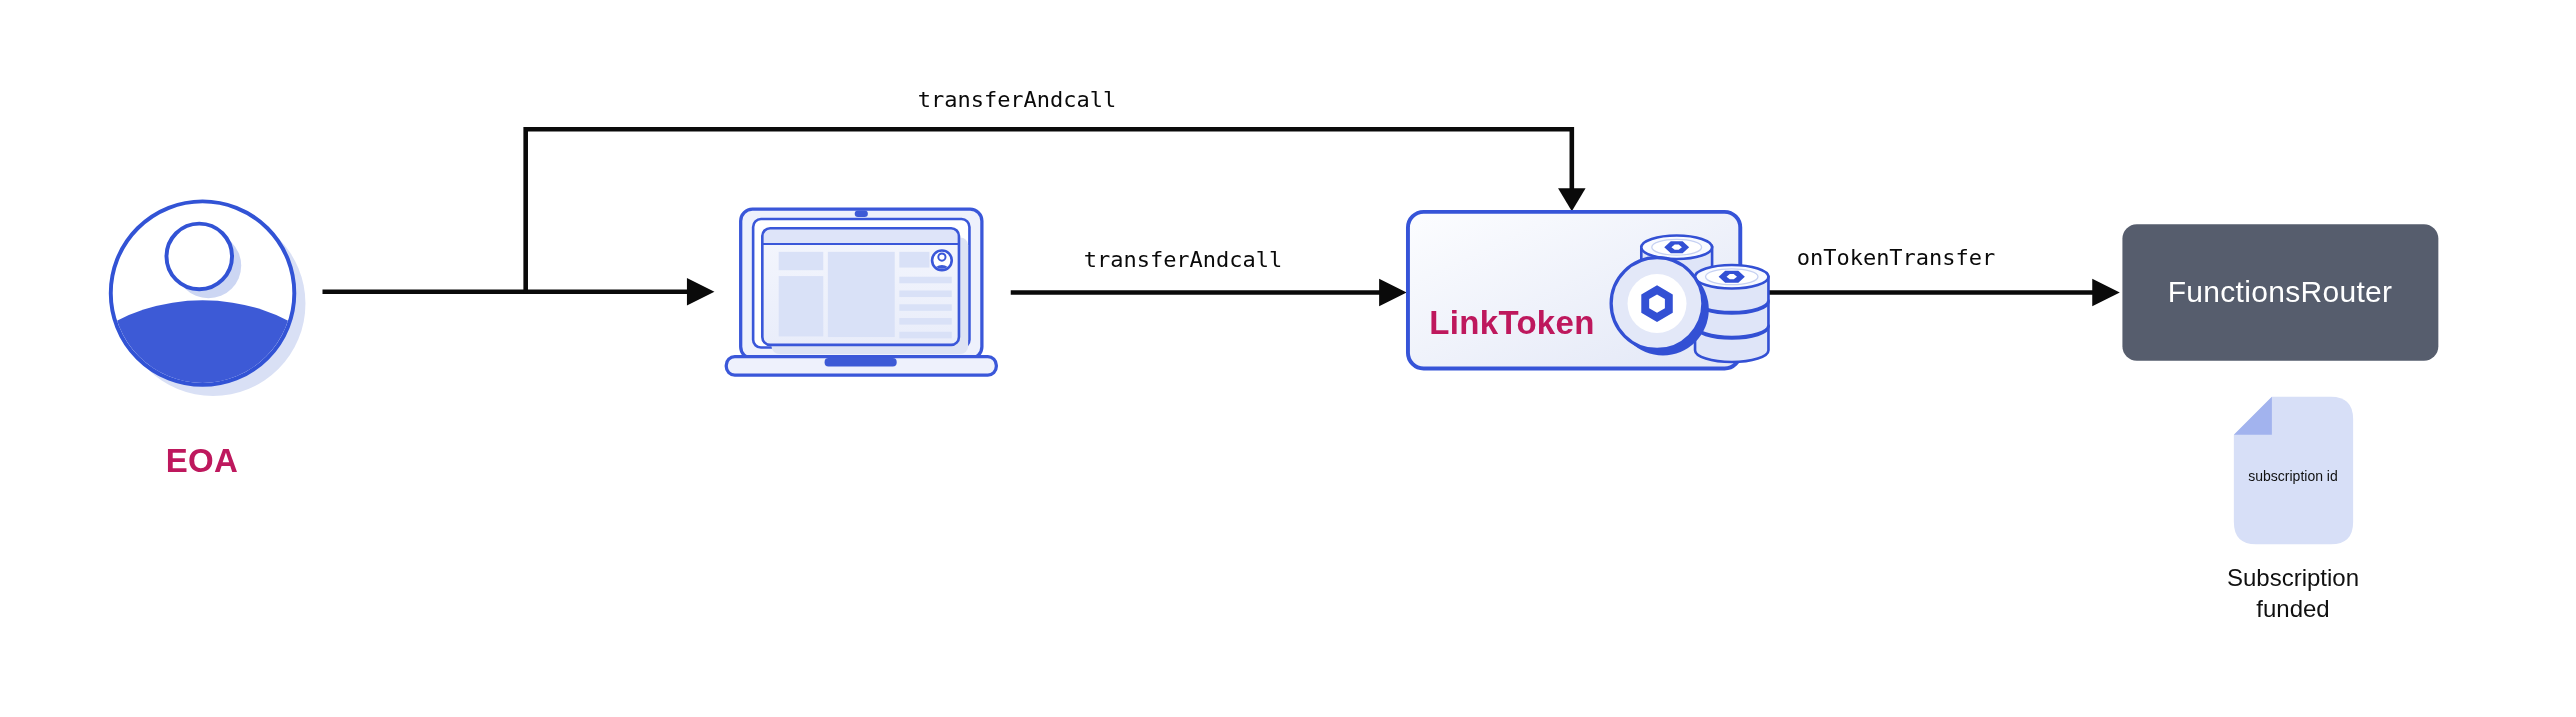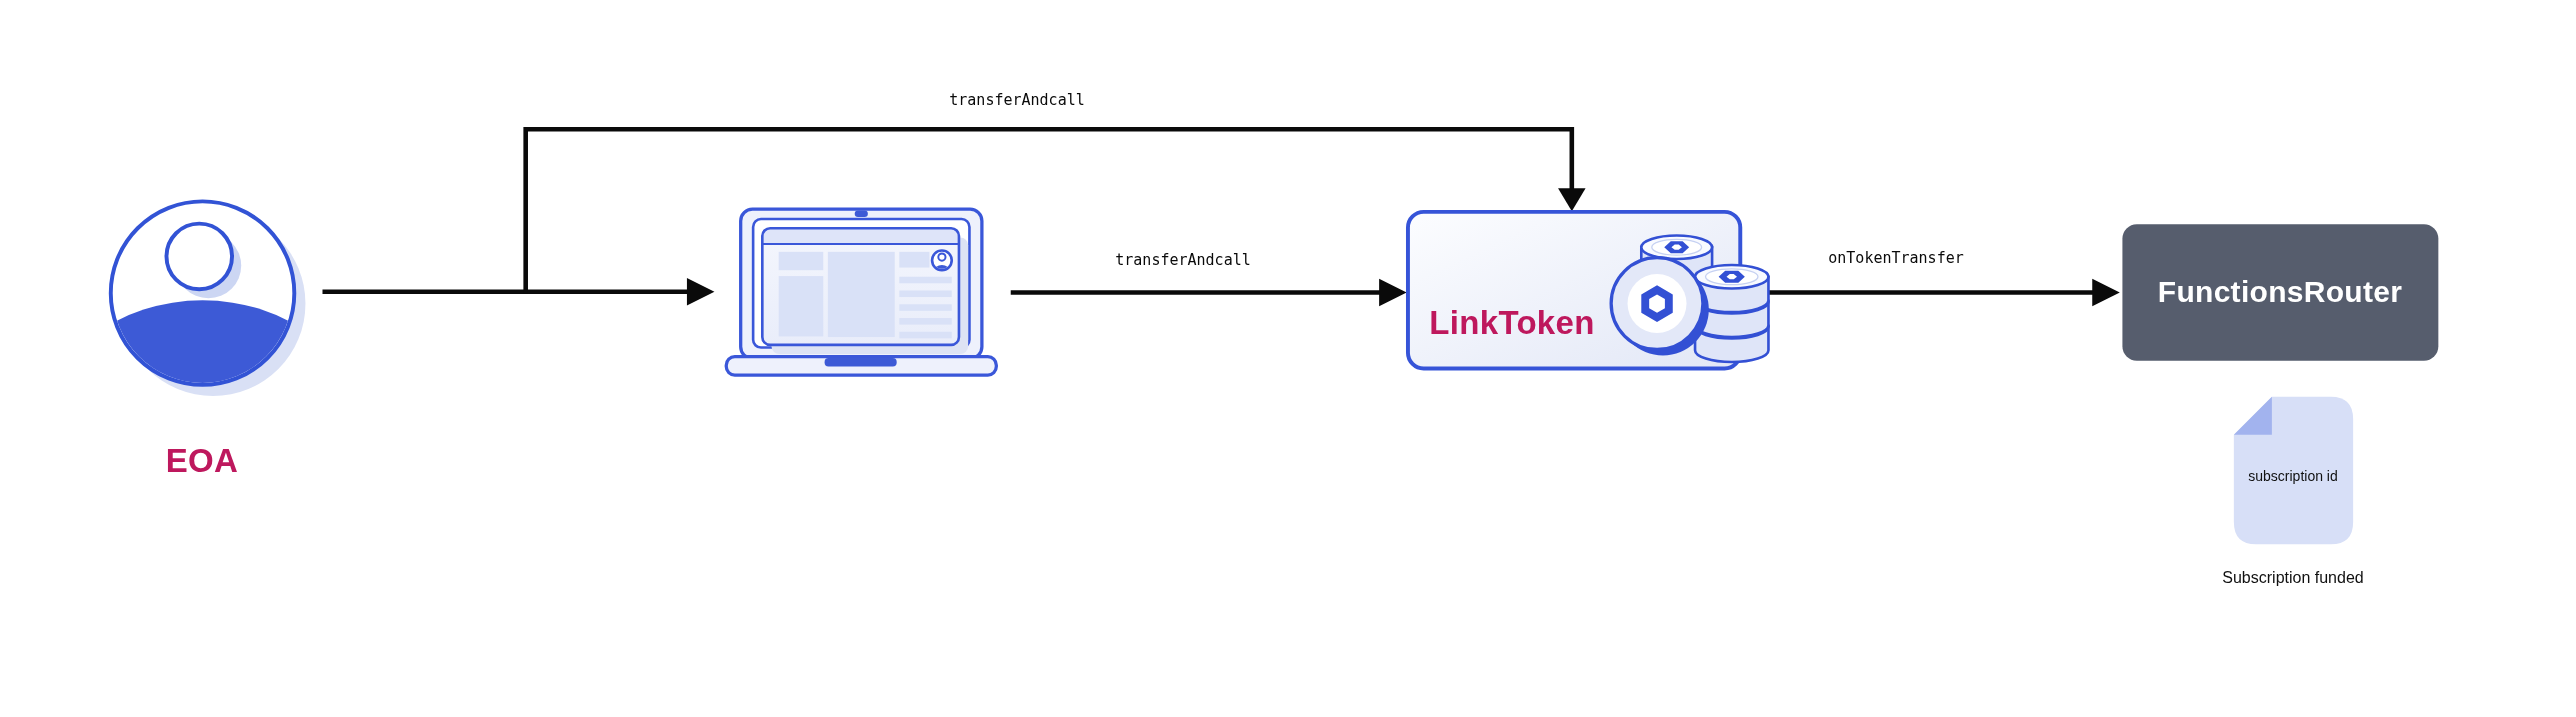--- a/index.html
+++ b/index.html
@@ -7,38 +7,38 @@
   #canvas { position: relative; width: 2576px; height: 718px; background: #ffffff; overflow: hidden; }
   #diagram-svg { position: absolute; left: 0; top: 0; }
 
   .label { position: absolute; transform: translateX(-50%); white-space: nowrap; }
   .node-title {
     font-weight: 700; color: #be185d; letter-spacing: 0.3px; margin-top: 33px;
   }
   .eoa-title { left: 202px; top: 409px; font-size: 33px; line-height: 37px; text-align: center; }
   .subs-title { left: 867px; top: 410px; font-size: 35px; line-height: 39px; }
   .linktoken-title { left: 1512px; top: 271px; font-size: 33px; line-height: 37px; }
-  .router-title { left: 2280px; top: 275px; font-size: 30px; line-height: 34px; color: #ffffff; font-weight: 700; letter-spacing: 0.3px; }
+  .router-title { left: 2280px; top: 275px; font-size: 30px; line-height: 34px; color: #ffffff; font-weight: 400; letter-spacing: 0.3px; }
 
   .edge-label {
     font-family: "DejaVu Sans Mono", monospace;
-    font-size: 15px; line-height: 26px; color: #0a0a0a;
+    font-size: 22px; line-height: 26px; color: #0a0a0a;
   }
   .edge-top   { left: 1017px; top: 87px; }
   .edge-mid   { left: 1183px; top: 247px; }
   .edge-right { left: 1896px; top: 245px; }
 
   .doc-text {
     left: 2293px; top: 464px; width: 115px; transform: translateX(-50%);
     font-size: 14px; line-height: 25px; color: #101010; text-align: center;
     white-space: normal;
   }
   .doc-caption {
     left: 2293px; top: 562px; width: 174px; transform: translateX(-50%);
-    font-size: 16px; line-height: 31px; color: #101010; text-align: center;
+    font-size: 24px; line-height: 31px; color: #101010; text-align: center;
     white-space: normal;
   }
 </style>
 </head>
 <body>
 
 <div id="canvas">
 
   <svg id="diagram-svg" width="2576" height="718" viewBox="0 0 3930 1095">
     <defs>

